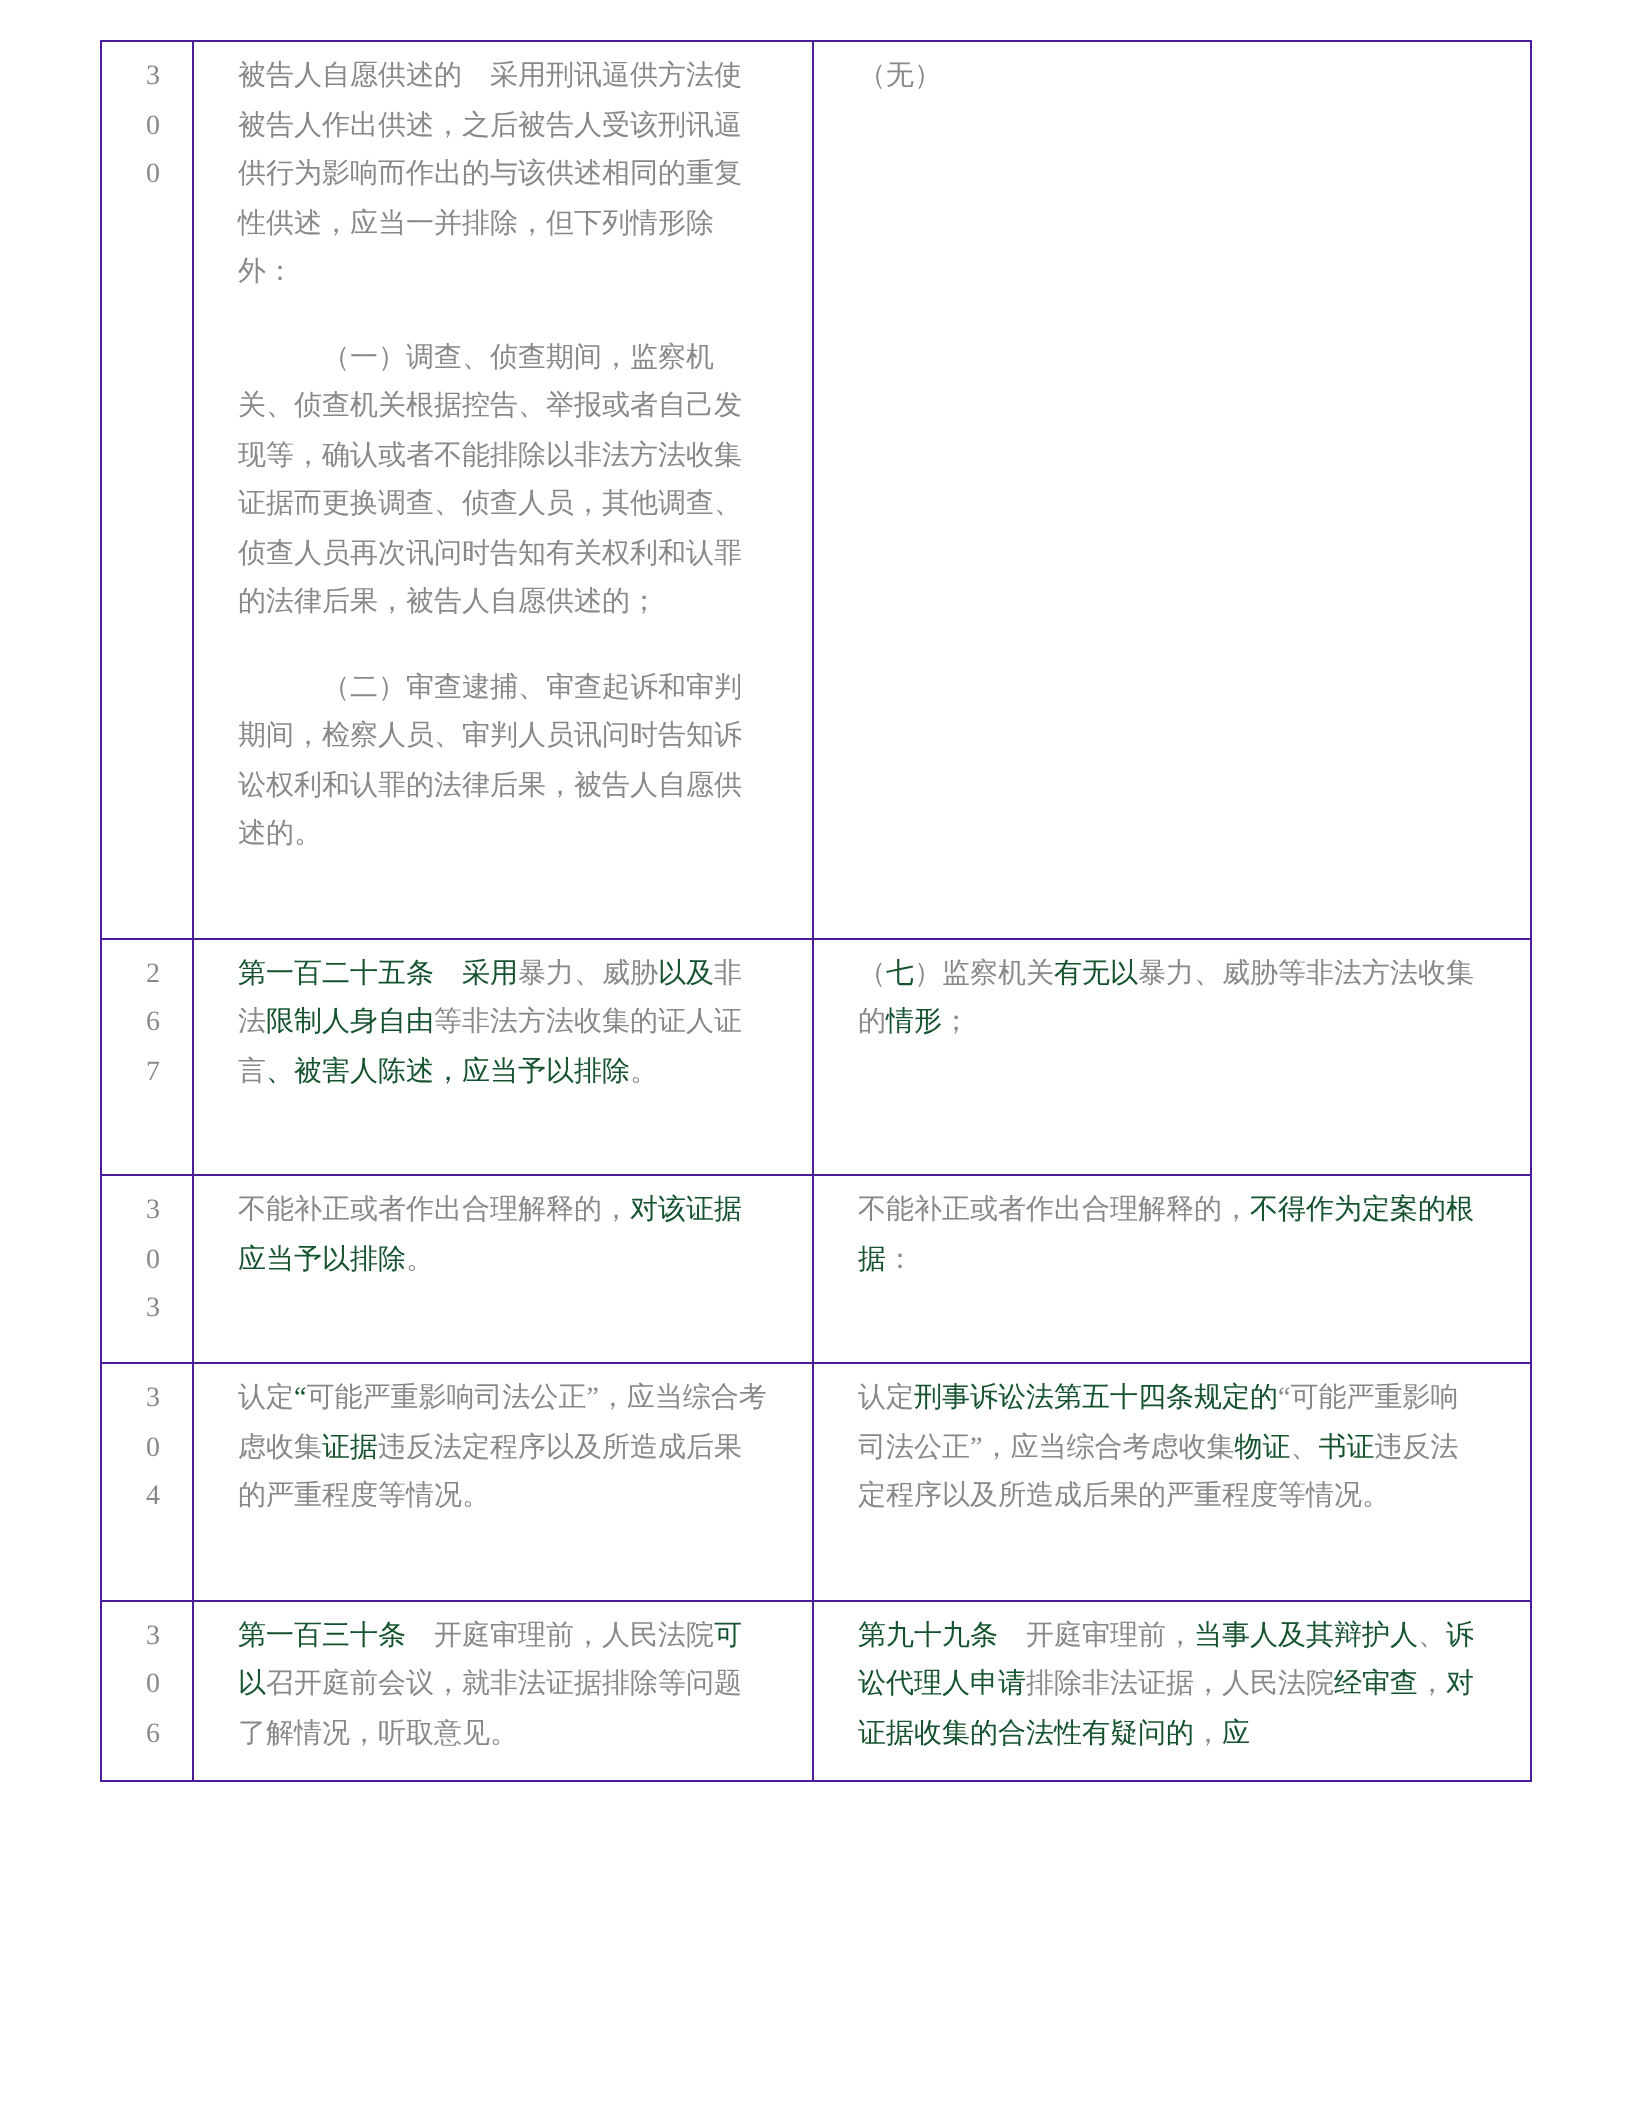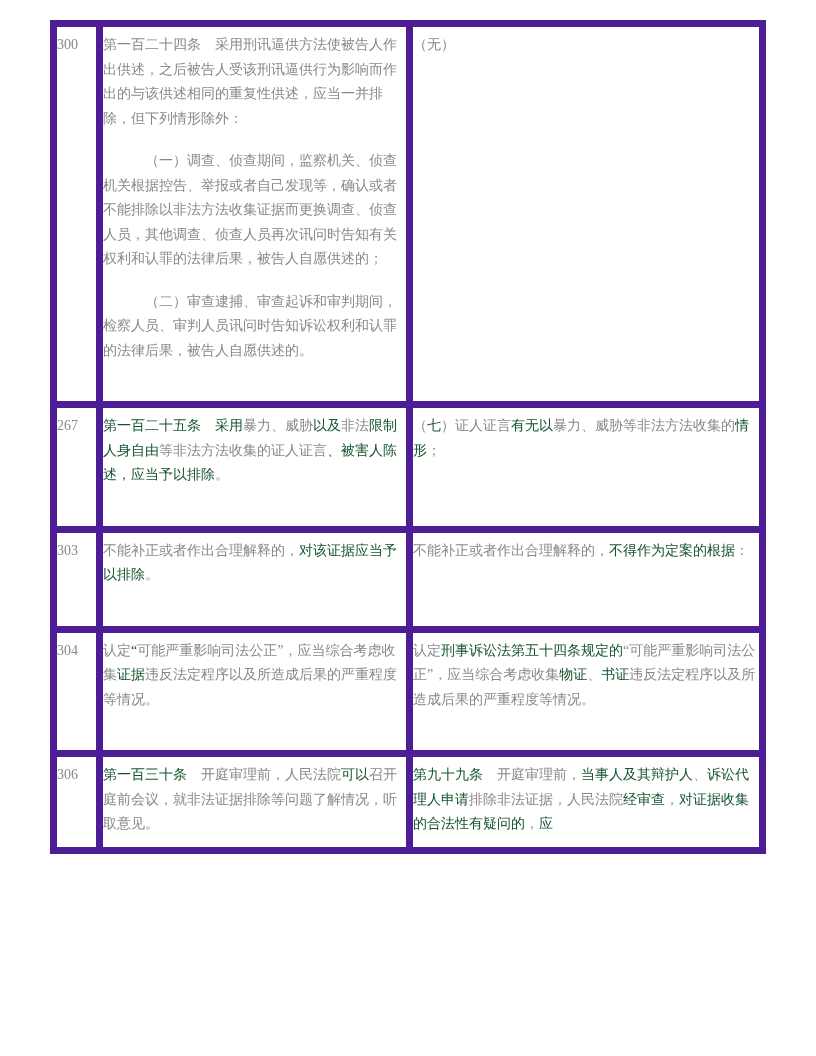--- a/index.html
+++ b/index.html
@@ -10,22 +10,22 @@
     background: #fff;
     padding: 20px 50px;
     color: #888;
   }
   table {
     border-collapse: collapse;
     width: 100%;
     table-layout: fixed;
   }
   td {
-    border: 7px solid #4c1d95;
-    padding: 6px 0;
+    border: 1px solid #4c1d95;
+    padding: 6px 22px;
     vertical-align: top;
     word-wrap: break-word;
   }
   col.num { width: 46px; }
   col.left { width: 310px; }
   col.right { width: auto; }
   td.num {
     text-align: left;
     color: #888;
     padding-top: 6px;
@@ -40,41 +40,41 @@
 <table>
   <colgroup>
     <col class="num">
       <col class="left">
       <col class="right">
   </colgroup>
   <tbody id="tbody">
       <tr>
         <td class="num">300</td>
         <td>
-          <div class="para"><span>第一百二十四条　采用刑讯逼供方法使被告人作出供述，之后被告人受该刑讯逼供行为影响而作出的与该供述相同的重复性供述，应当一并排除，但下列情形除外：</span></div>
+          <div class="para"><span>被告人自愿供述的　采用刑讯逼供方法使被告人作出供述，之后被告人受该刑讯逼供行为影响而作出的与该供述相同的重复性供述，应当一并排除，但下列情形除外：</span></div>
           <div class="spacer"></div>
           <div class="para"><span>　　　（一）调查、侦查期间，监察机关、侦查机关根据控告、举报或者自己发现等，确认或者不能排除以非法方法收集证据而更换调查、侦查人员，其他调查、侦查人员再次讯问时告知有关权利和认罪的法律后果，被告人自愿供述的；</span></div>
           <div class="spacer"></div>
           <div class="para"><span>　　　（二）审查逮捕、审查起诉和审判期间，检察人员、审判人员讯问时告知诉讼权利和认罪的法律后果，被告人自愿供述的。</span></div>
           <div class="spacer"></div>
           <div class="spacer"></div>
         </td>
         <td>
           <div class="para"><span>（无）</span></div>
         </td>
       </tr>
       <tr>
         <td class="num">267</td>
         <td>
           <div class="para"><span class="red">第一百二十五条　采用</span><span>暴力、威胁</span><span class="red">以及</span><span>非法</span><span class="red">限制人身自由</span><span>等非法方法收集的证人证言</span><span class="red">、被害人陈述，应当予以排除</span><span>。</span></div>
           <div class="spacer"></div>
           <div class="spacer"></div>
         </td>
         <td>
-          <div class="para"><span>（</span><span class="red">七</span><span>）证人证言</span><span class="red">有无以</span><span>暴力、威胁等非法方法收集的</span><span class="red">情形</span><span>；</span></div>
+          <div class="para"><span>（</span><span class="red">七</span><span>）监察机关</span><span class="red">有无以</span><span>暴力、威胁等非法方法收集的</span><span class="red">情形</span><span>；</span></div>
         </td>
       </tr>
       <tr>
         <td class="num">303</td>
         <td>
           <div class="para"><span>不能补正或者作出合理解释的，</span><span class="red">对该证据应当予以排除</span><span>。</span></div>
           <div class="spacer"></div>
           <div class="spacer"></div>
         </td>
         <td>

